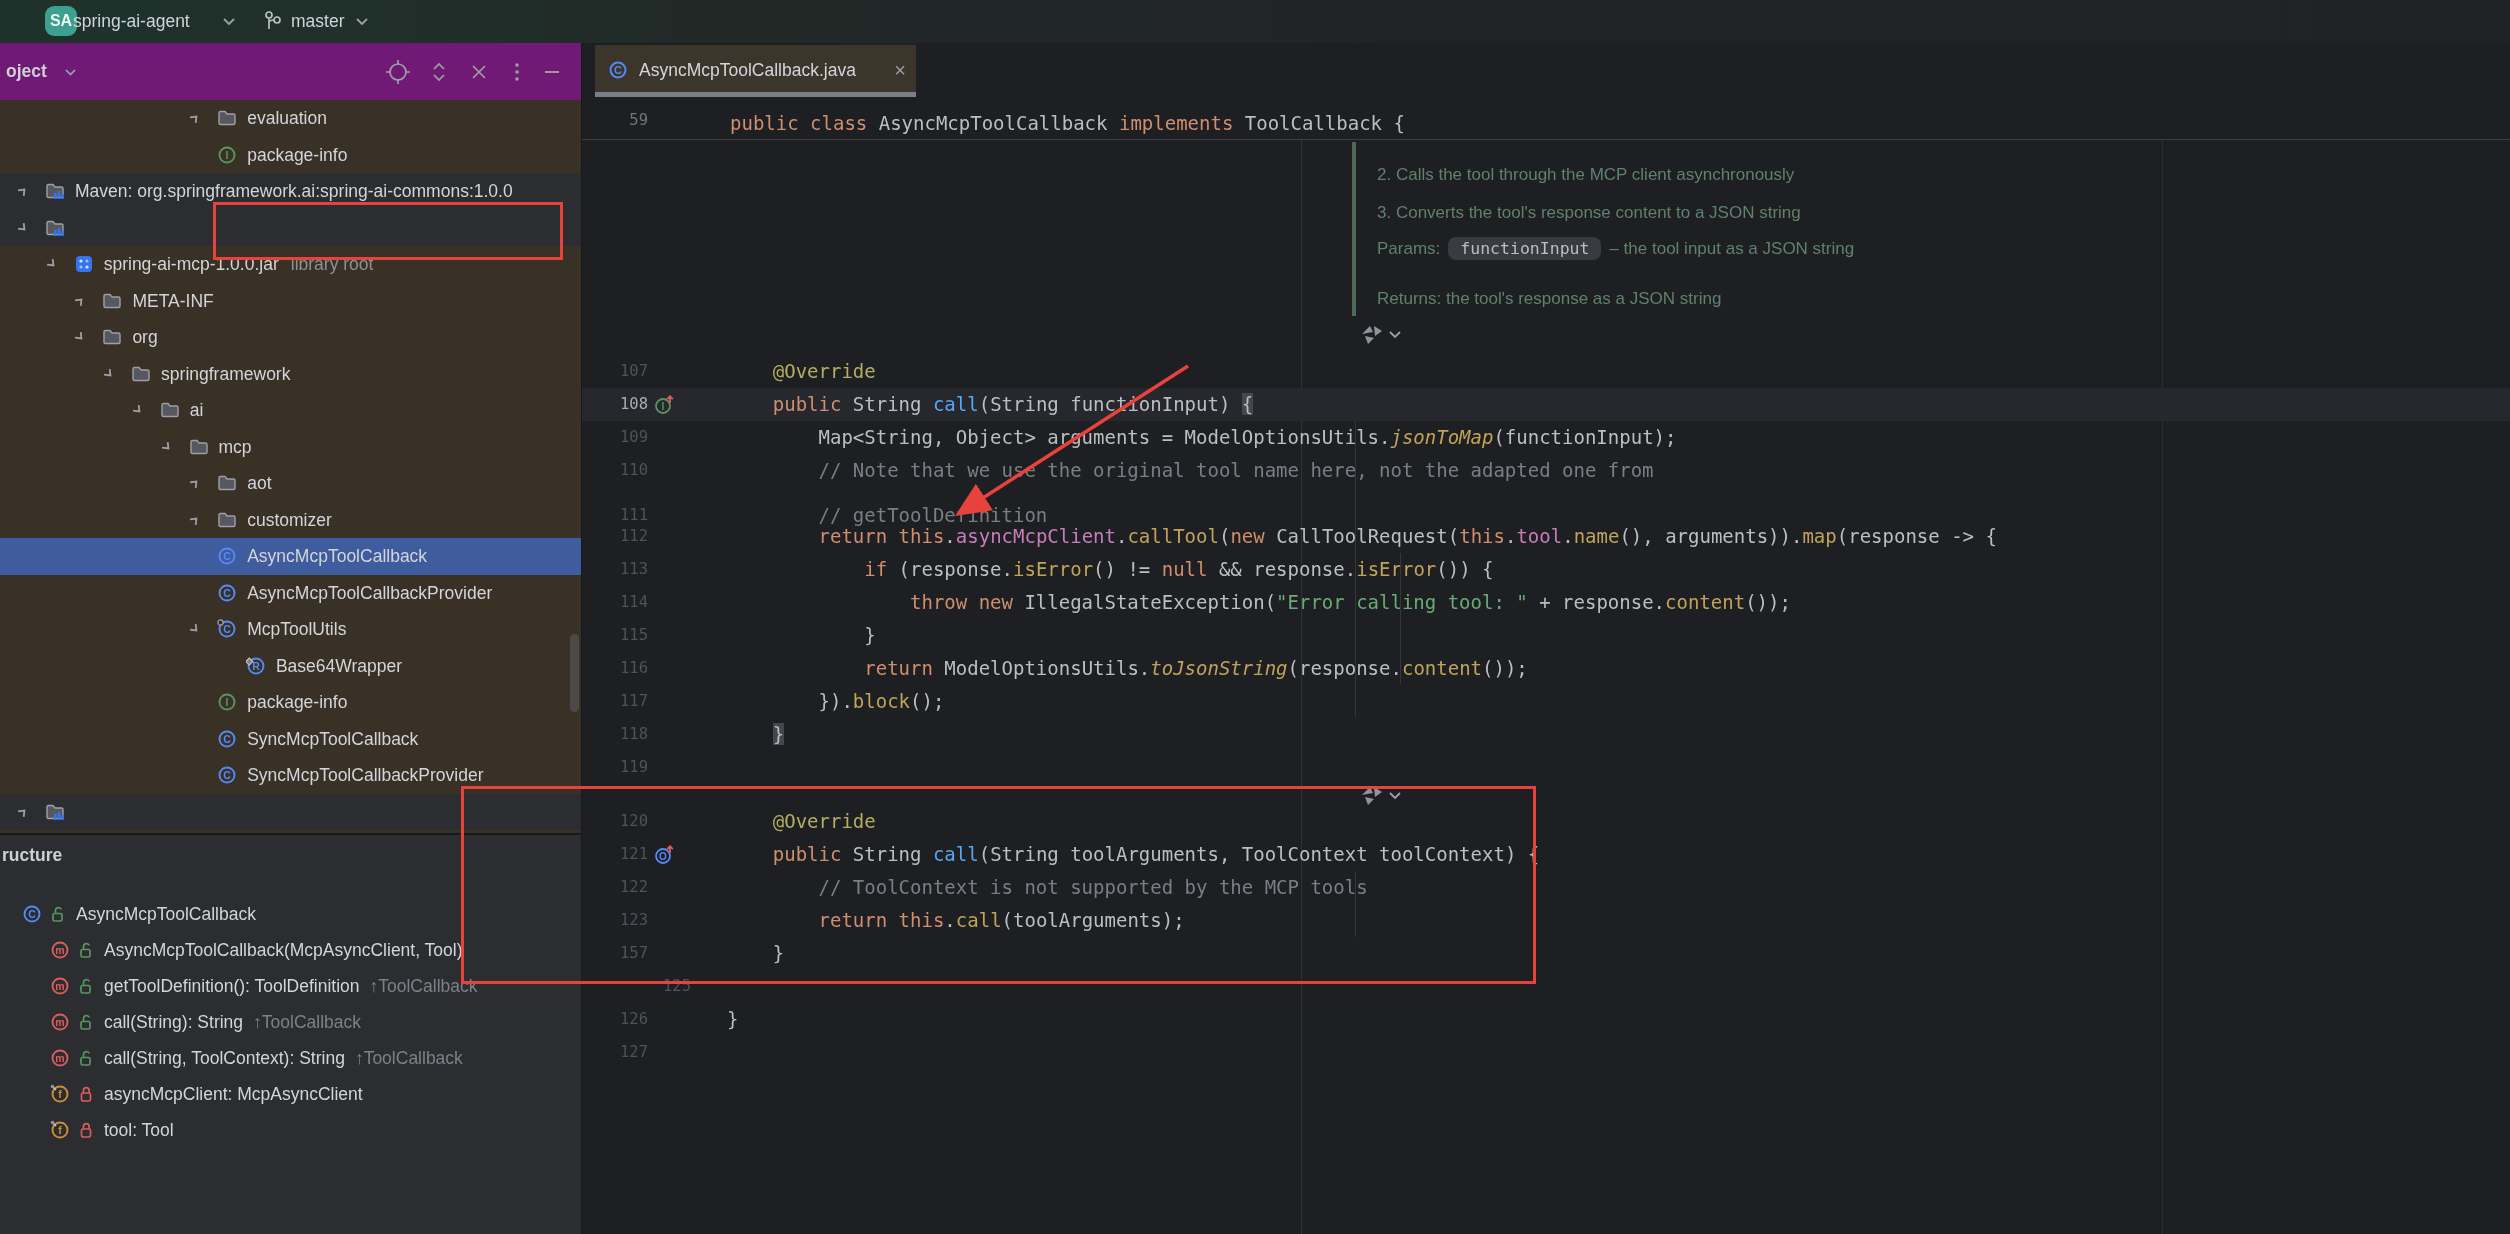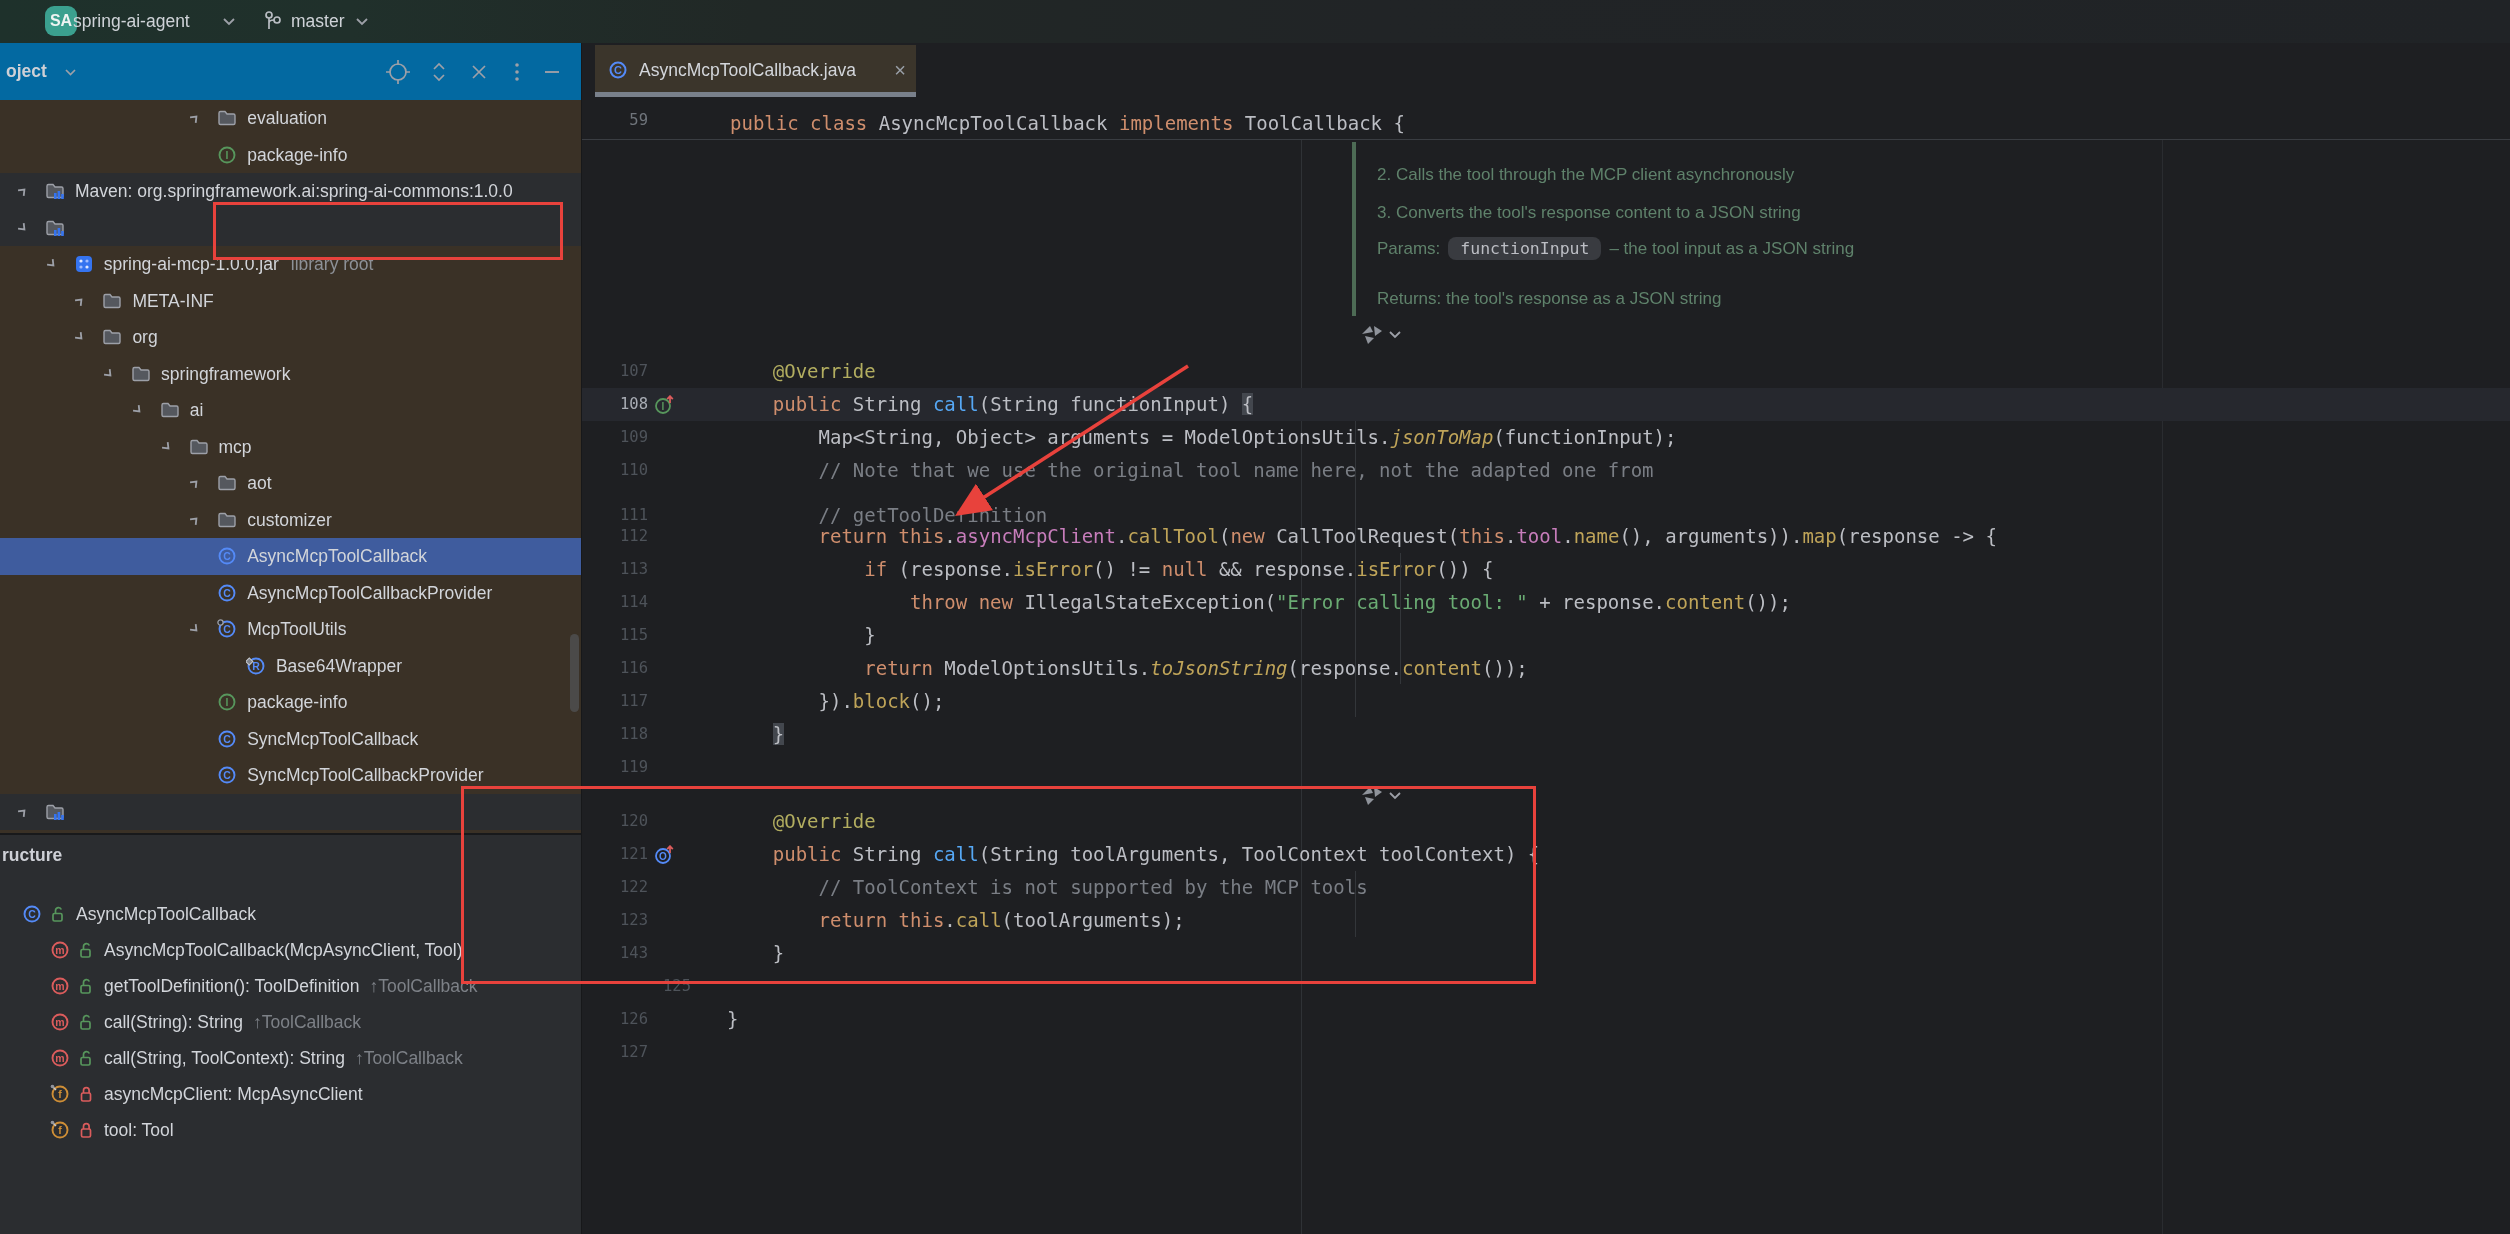--- a/index.html
+++ b/index.html
@@ -5,21 +5,21 @@
   html,body{margin:0;padding:0;background:#1e1f22;width:2510px;height:1234px;overflow:hidden;
     font-family:"Liberation Sans",sans-serif;-webkit-font-smoothing:antialiased;}
   #stage{position:absolute;inset:0;width:2510px;height:1234px;background:#1e1f22;}
   .abs{position:absolute;}
   
   #topbar{left:0;top:0;width:2510px;height:43px;background:linear-gradient(90deg,#1e312b 0%,#20302b 14%,#212826 30%,#212426 55%,#202326 100%);border-bottom:1px solid #101113;}
   #avatar{left:45px;top:6px;width:32px;height:30px;border-radius:9px;background:#3ba08f;color:#eef4f2;font-weight:bold;font-size:16px;text-align:center;line-height:30px;}
   .tb-text{color:#cfd3d8;font-size:17.5px;line-height:43px;top:0;}
   
   #projpanel{left:0;top:43px;width:581px;height:791px;background:#3a3126;}
-  #projheader{left:0;top:43px;width:581px;height:57px;background:#0369a1;color:#ced0d6;}
+  #projheader{left:0;top:43px;width:581px;height:57px;background:#701a75;color:#ced0d6;}
   #projheader .title{left:6px;top:0;line-height:57px;font-size:17.5px;font-weight:bold;color:#ced0d6;}
   .hd-icon{top:15px;width:28px;height:28px;color:#9da0a8;text-align:center;line-height:28px;font-size:19px;}
   .row{left:0;width:581px;height:36.5px;}
   .row .lbl{position:absolute;top:0;font-size:17.5px;line-height:36.5px;color:#d2d5da;white-space:nowrap;}
   .row .sfx{color:#8d9197;padding-left:12px;}
   .row.dark{background:#2b2d30;}
   .row.sel{background:#3f5c9e;}
   .chevron{position:absolute;top:10px;width:16px;height:16px;}
   .ticon{position:absolute;top:8px;width:20px;height:20px;}
   #treescroll{left:570px;top:634px;width:9px;height:78px;border-radius:5px;background:#5a5e66;opacity:.55;}
@@ -527,21 +527,21 @@
       </div>
       <div class="abs crow" style="top: 871px;">
         <span class="lnum">122</span>
         <pre class="code" style="margin:0">        <span class="tk-cm">// ToolContext is not supported by the MCP tools</span></pre>
       </div>
       <div class="abs crow" style="top: 904px;">
         <span class="lnum">123</span>
         <pre class="code" style="margin:0">        <span class="tk-k">return </span><span class="tk-k">this</span><span class="tk-d">.</span><span class="tk-c">call</span><span class="tk-d">(toolArguments);</span></pre>
       </div>
       <div class="abs crow" style="top: 937px;">
-        <span class="lnum">143</span>
+        <span class="lnum">157</span>
         <pre class="code" style="margin:0">    <span class="tk-d">}</span></pre>
       </div>
       <div class="abs crow" style="top: 970px; margin-left: 43px;">
         <span class="lnum">125</span>
         <pre class="code" style="margin:0"></pre>
       </div>
       <div class="abs crow" style="top: 1003px;">
         <span class="lnum">126</span>
         <pre class="code" style="margin:0"><span class="tk-d">}</span></pre>
       </div>

